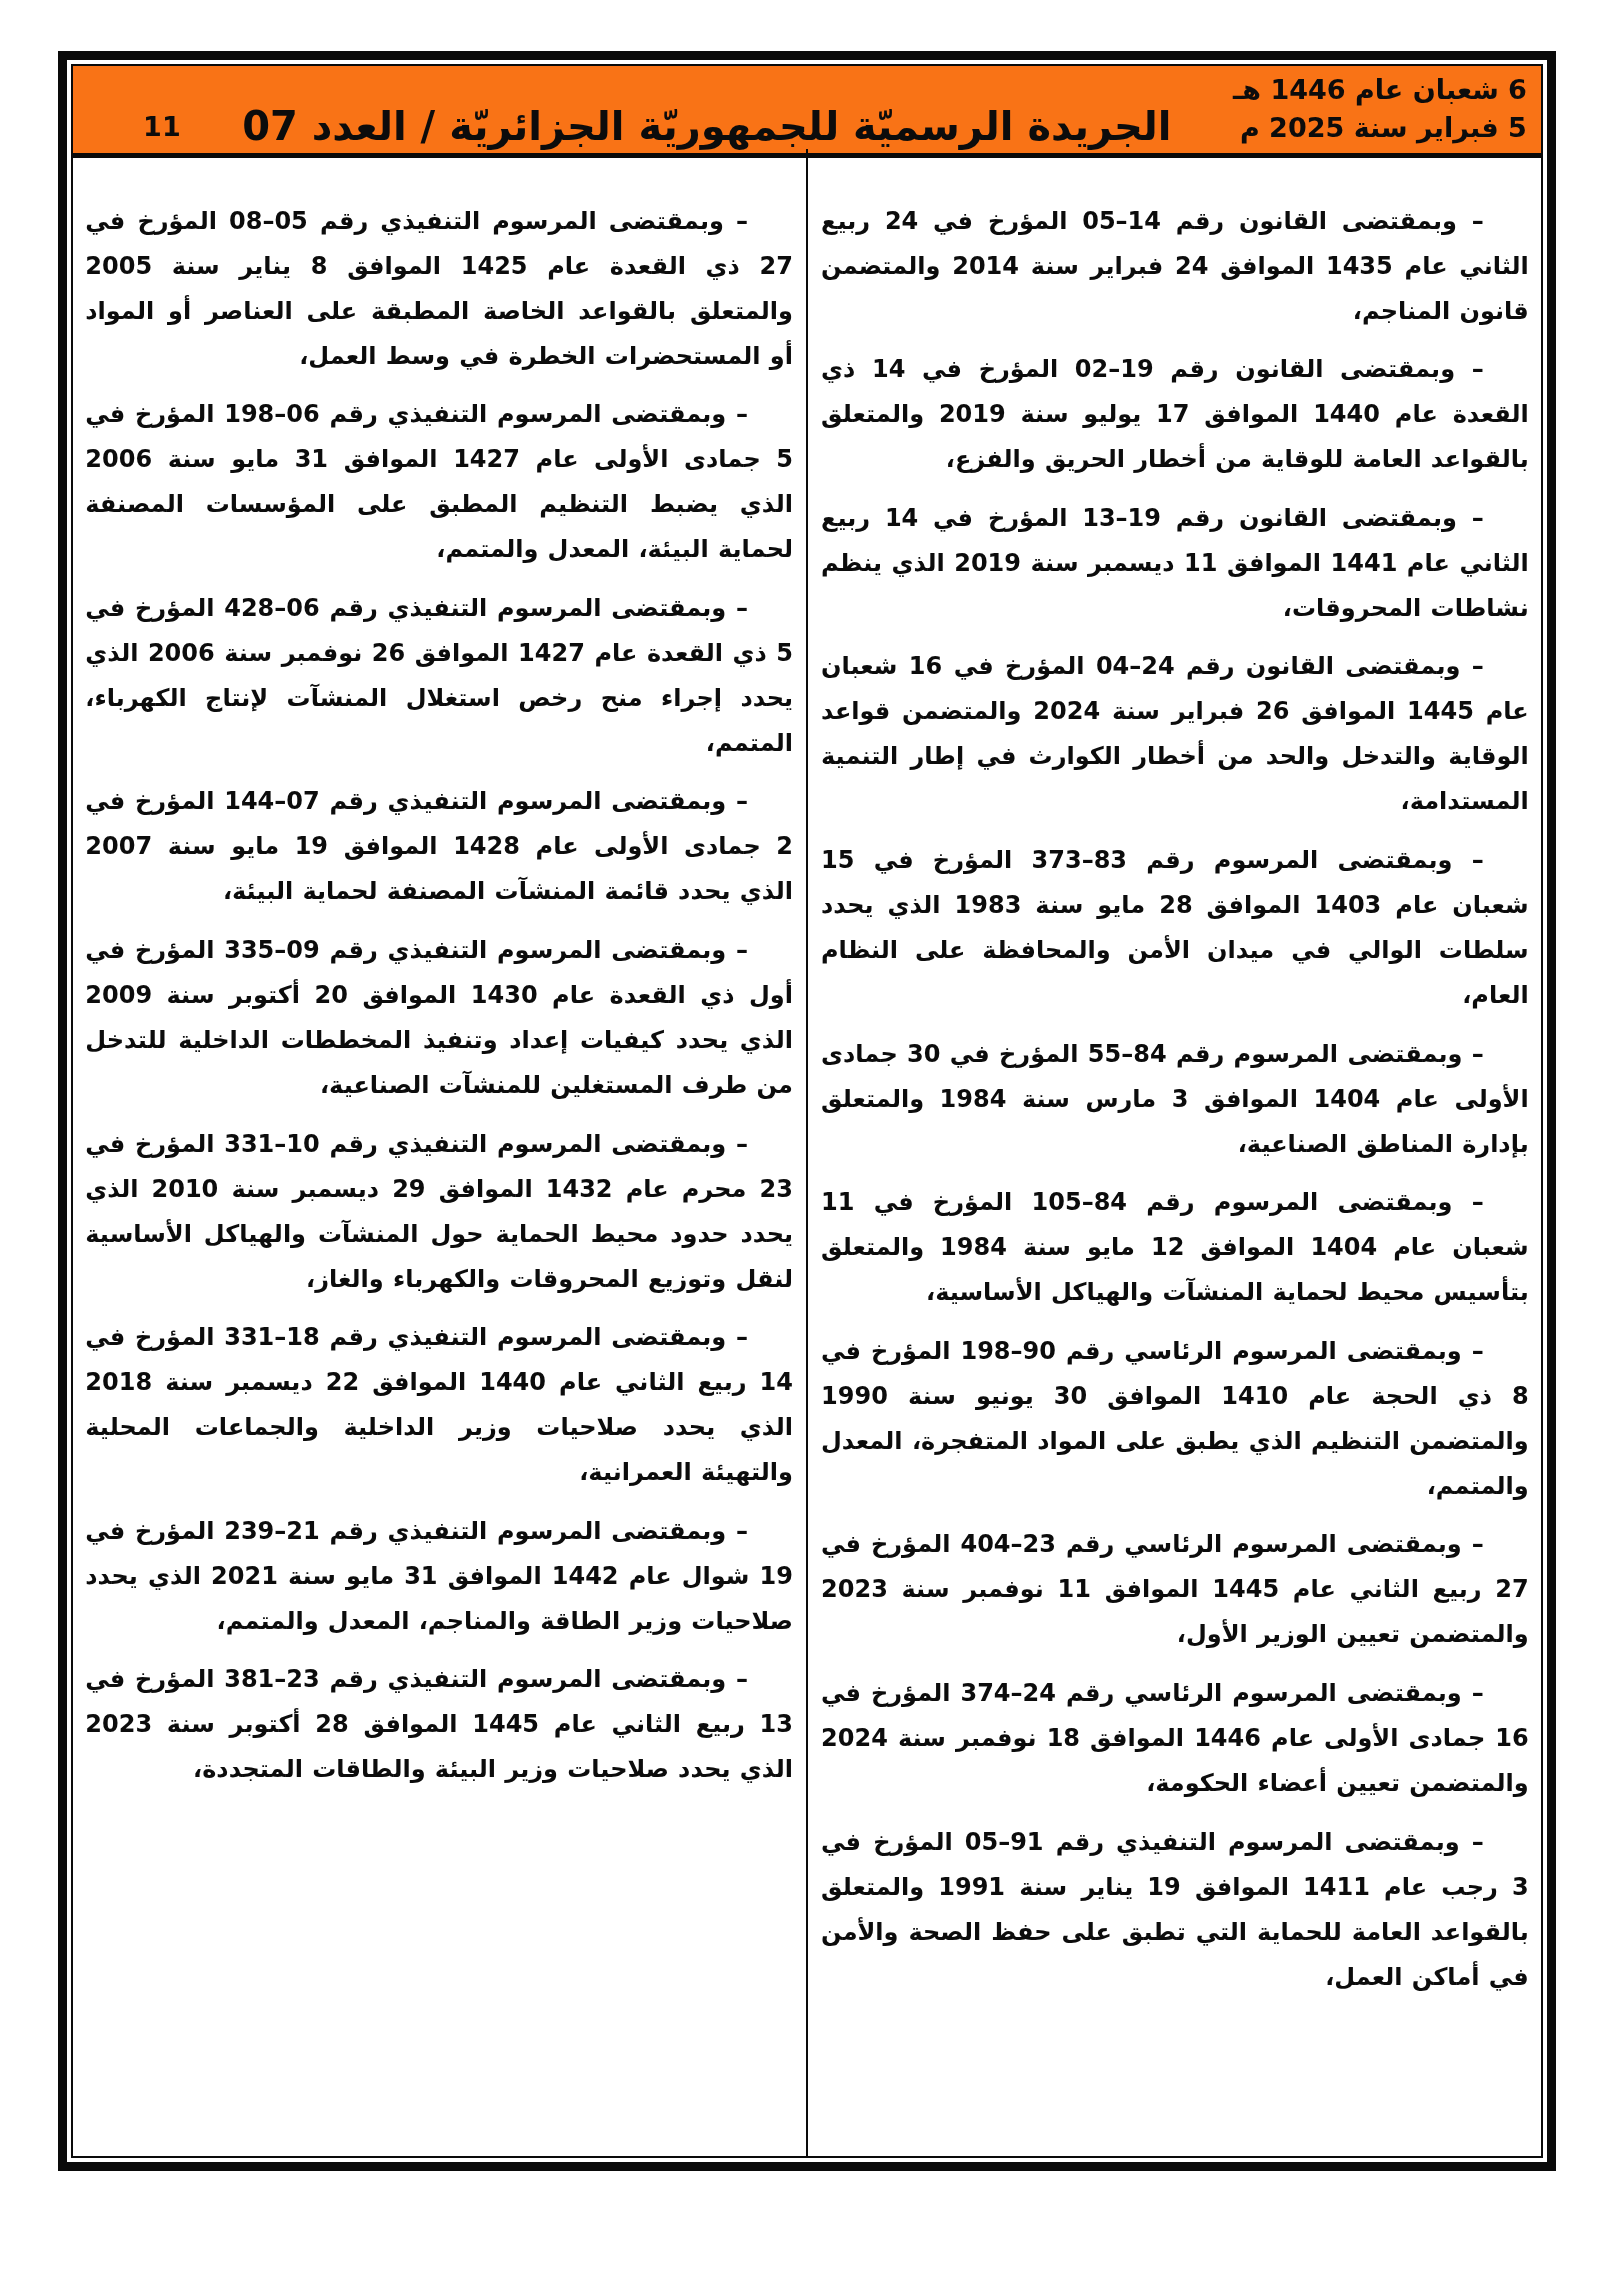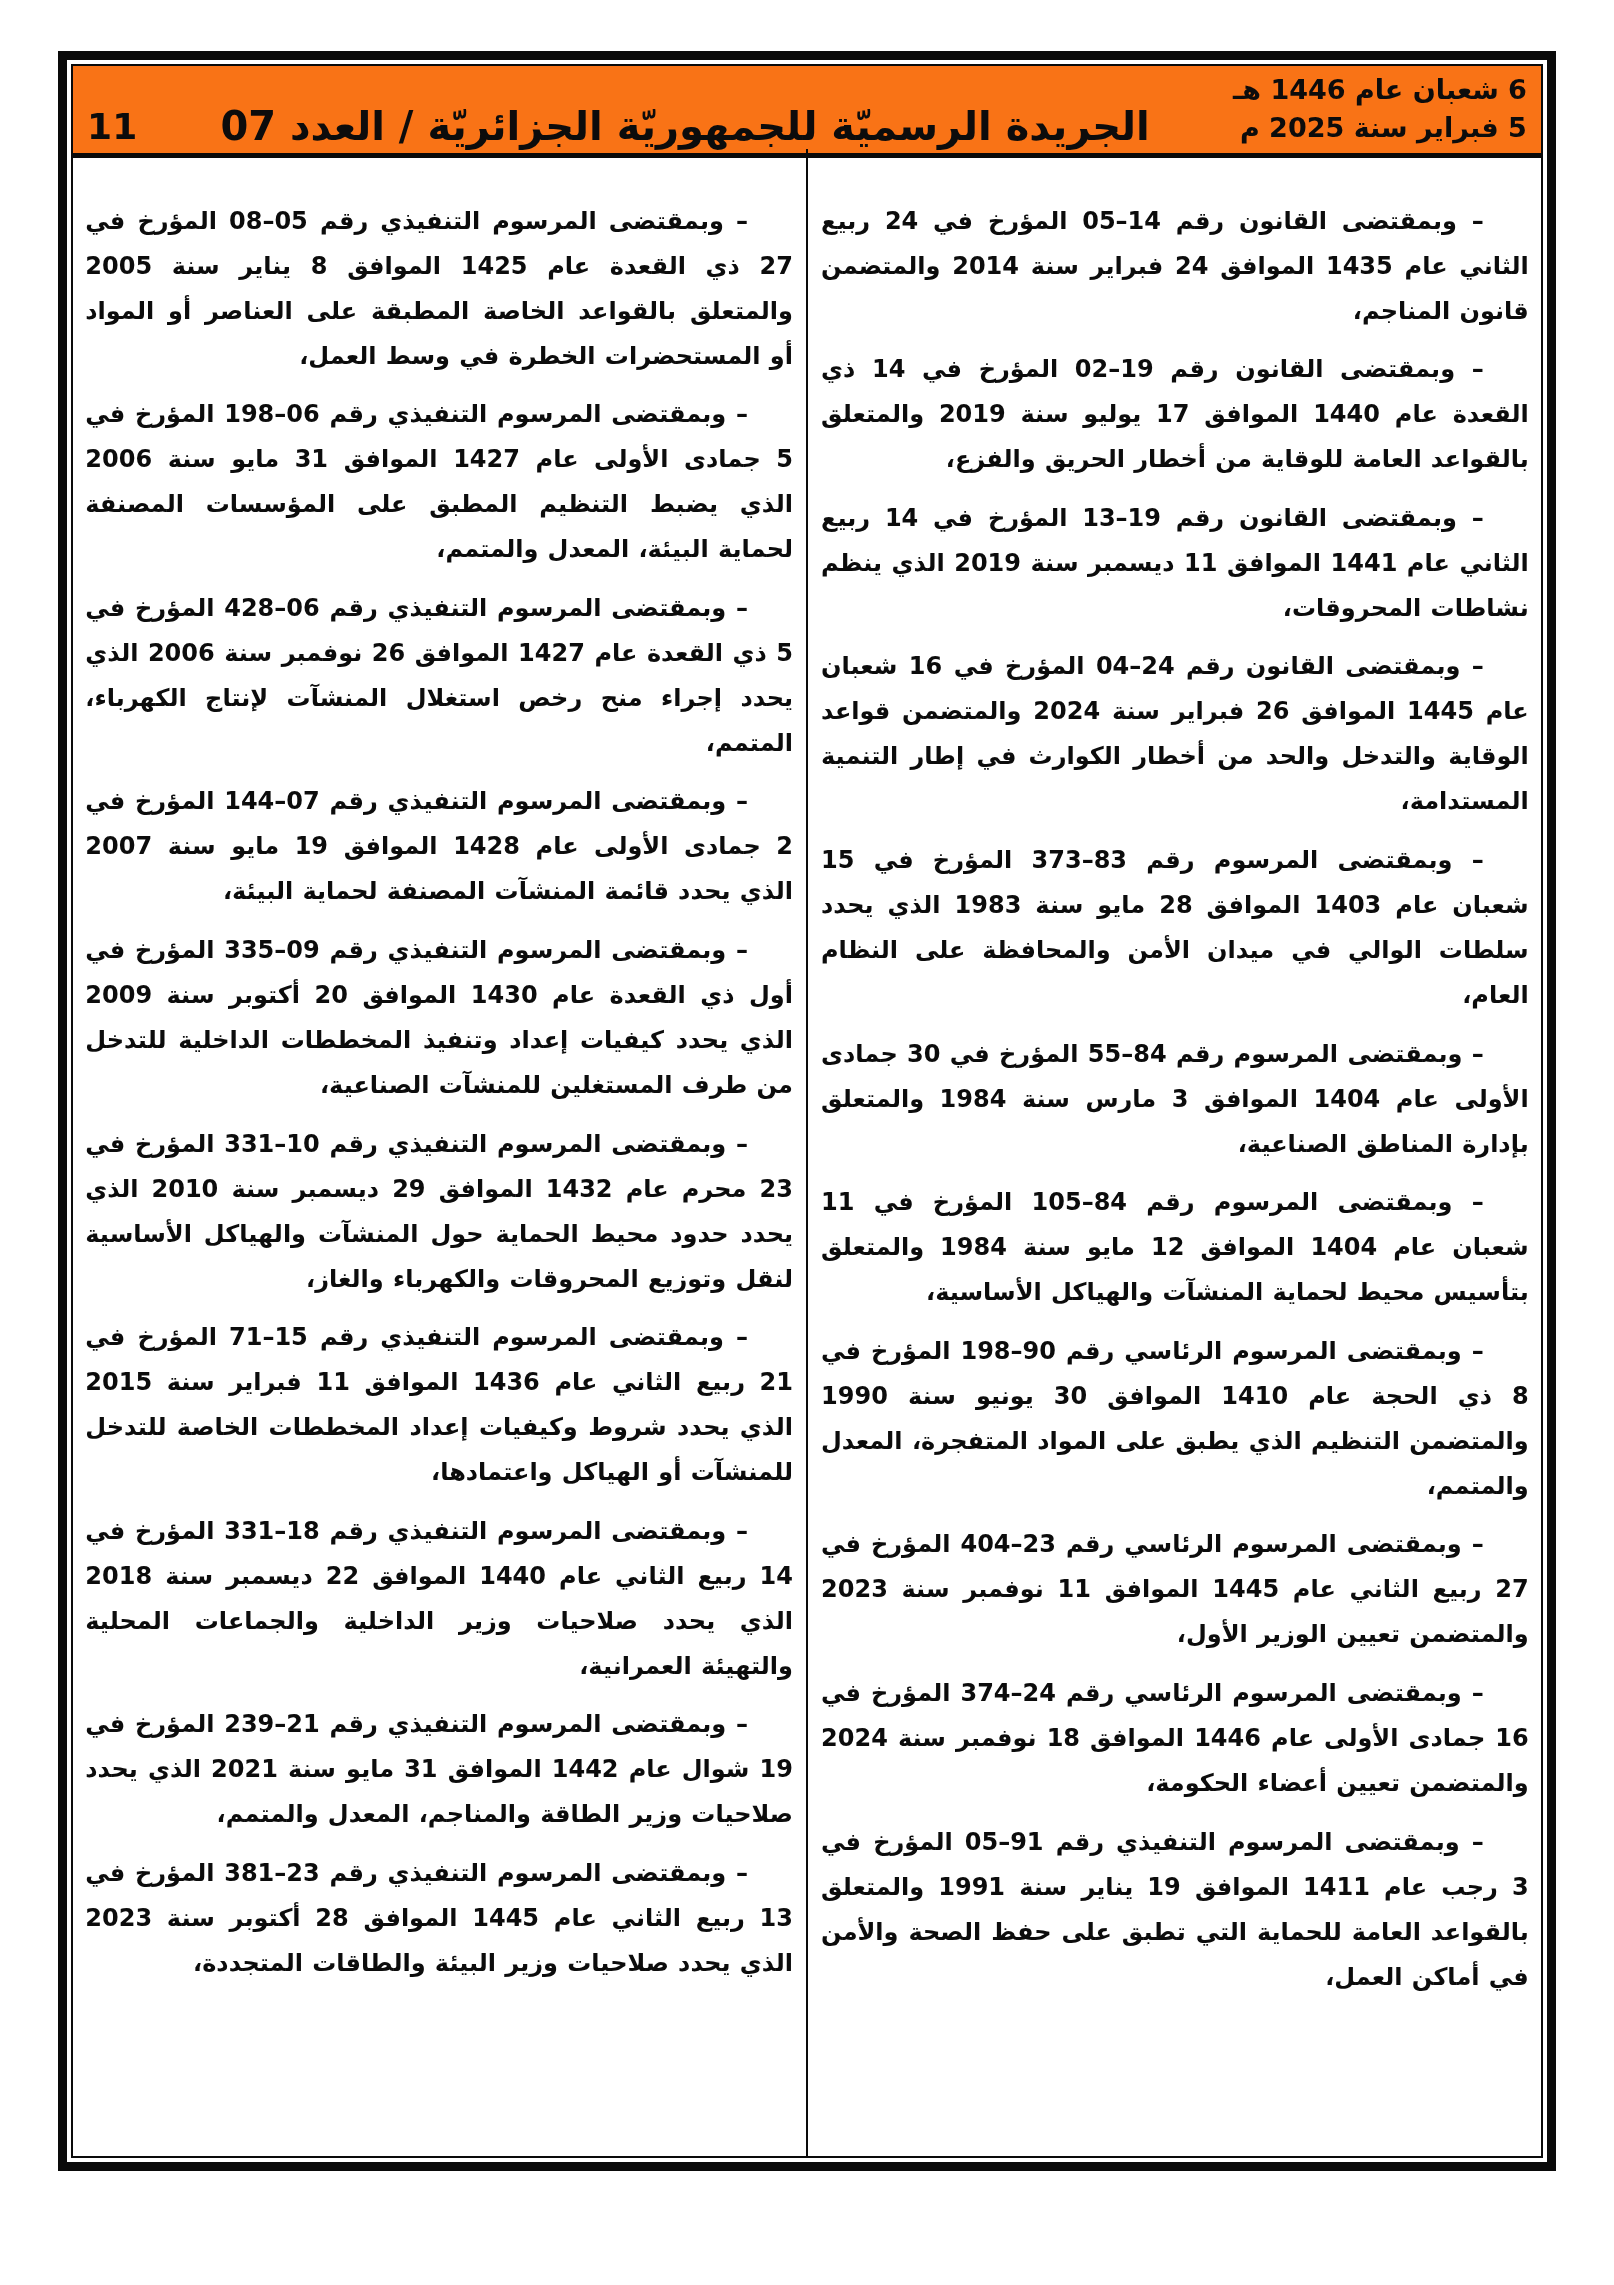--- a/index.html
+++ b/index.html
@@ -50,22 +50,23 @@
   }
   .journal-title {
     font-weight: 700;
     font-size: 40px;
     line-height: 36px;
     white-space: nowrap;
     padding-bottom: 3.6px;
   }
   .page-number {
     font-weight: 700;
-    font-size: 36px;
+    font-size: 27px;
     line-height: 34px;
+    margin-left: 56px;
     padding-bottom: 3.6px;
   }
   .columns {
     position: absolute;
     top: 83px;
     left: 0; right: 0; bottom: 0;
     display: flex;
     direction: rtl;
   }
   .column {
@@ -118,21 +119,20 @@
 
       </div>
       <div class="divider"></div>
       <div class="column">
         <p class="citation">– وبمقتضى المرسوم التنفيذي رقم 05–08 المؤرخ في 27 ذي القعدة عام 1425 الموافق 8 يناير سنة 2005 والمتعلق بالقواعد الخاصة المطبقة على العناصر أو المواد أو المستحضرات الخطرة في وسط العمل،</p>
         <p class="citation">– وبمقتضى المرسوم التنفيذي رقم 06–198 المؤرخ في 5 جمادى الأولى عام 1427 الموافق 31 مايو سنة 2006 الذي يضبط التنظيم المطبق على المؤسسات المصنفة لحماية البيئة، المعدل والمتمم،</p>
         <p class="citation">– وبمقتضى المرسوم التنفيذي رقم 06–428 المؤرخ في 5 ذي القعدة عام 1427 الموافق 26 نوفمبر سنة 2006 الذي يحدد إجراء منح رخص استغلال المنشآت لإنتاج الكهرباء، المتمم،</p>
         <p class="citation">– وبمقتضى المرسوم التنفيذي رقم 07–144 المؤرخ في 2 جمادى الأولى عام 1428 الموافق 19 مايو سنة 2007 الذي يحدد قائمة المنشآت المصنفة لحماية البيئة،</p>
         <p class="citation">– وبمقتضى المرسوم التنفيذي رقم 09–335 المؤرخ في أول ذي القعدة عام 1430 الموافق 20 أكتوبر سنة 2009 الذي يحدد كيفيات إعداد وتنفيذ المخططات الداخلية للتدخل من طرف المستغلين للمنشآت الصناعية،</p>
         <p class="citation">– وبمقتضى المرسوم التنفيذي رقم 10–331 المؤرخ في 23 محرم عام 1432 الموافق 29 ديسمبر سنة 2010 الذي يحدد حدود محيط الحماية حول المنشآت والهياكل الأساسية لنقل وتوزيع المحروقات والكهرباء والغاز،</p>
-        <p class="citation">– وبمقتضى المرسوم التنفيذي رقم 15–71 المؤرخ في 21 ربيع الثاني عام 1436 الموافق 11 فبراير سنة 2015 الذي يحدد شروط وكيفيات إعداد المخططات الخاصة للتدخل للمنشآت أو الهياكل واعتمادها،</p>
         <p class="citation">– وبمقتضى المرسوم التنفيذي رقم 18–331 المؤرخ في 14 ربيع الثاني عام 1440 الموافق 22 ديسمبر سنة 2018 الذي يحدد صلاحيات وزير الداخلية والجماعات المحلية والتهيئة العمرانية،</p>
         <p class="citation">– وبمقتضى المرسوم التنفيذي رقم 21–239 المؤرخ في 19 شوال عام 1442 الموافق 31 مايو سنة 2021 الذي يحدد صلاحيات وزير الطاقة والمناجم، المعدل والمتمم،</p>
         <p class="citation">– وبمقتضى المرسوم التنفيذي رقم 23–381 المؤرخ في 13 ربيع الثاني عام 1445 الموافق 28 أكتوبر سنة 2023 الذي يحدد صلاحيات وزير البيئة والطاقات المتجددة،</p>
 
       </div>
     </div>
 
   </div>
 </div>
 

